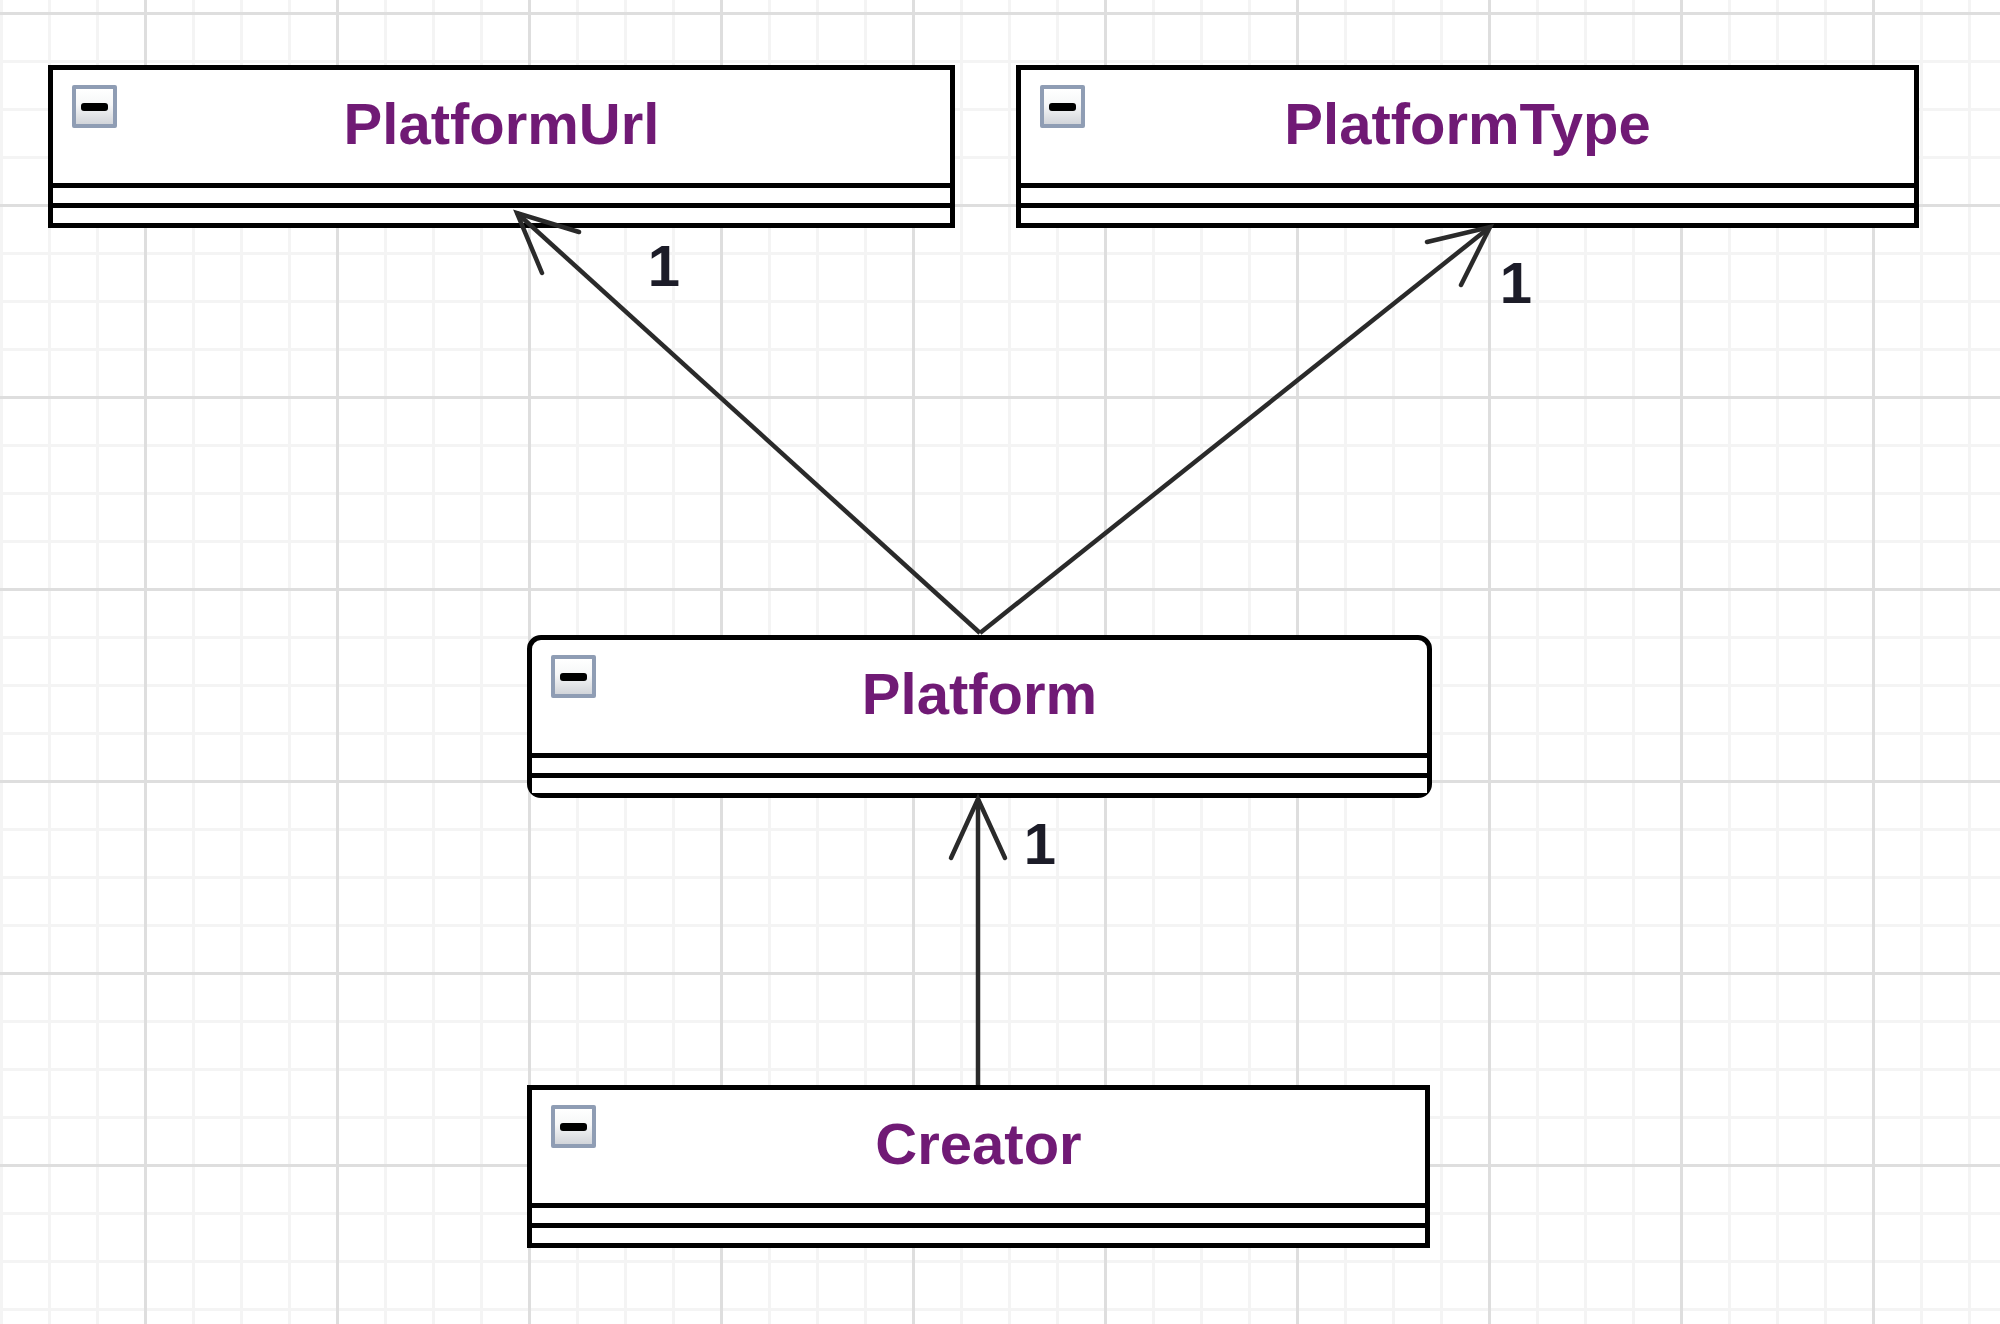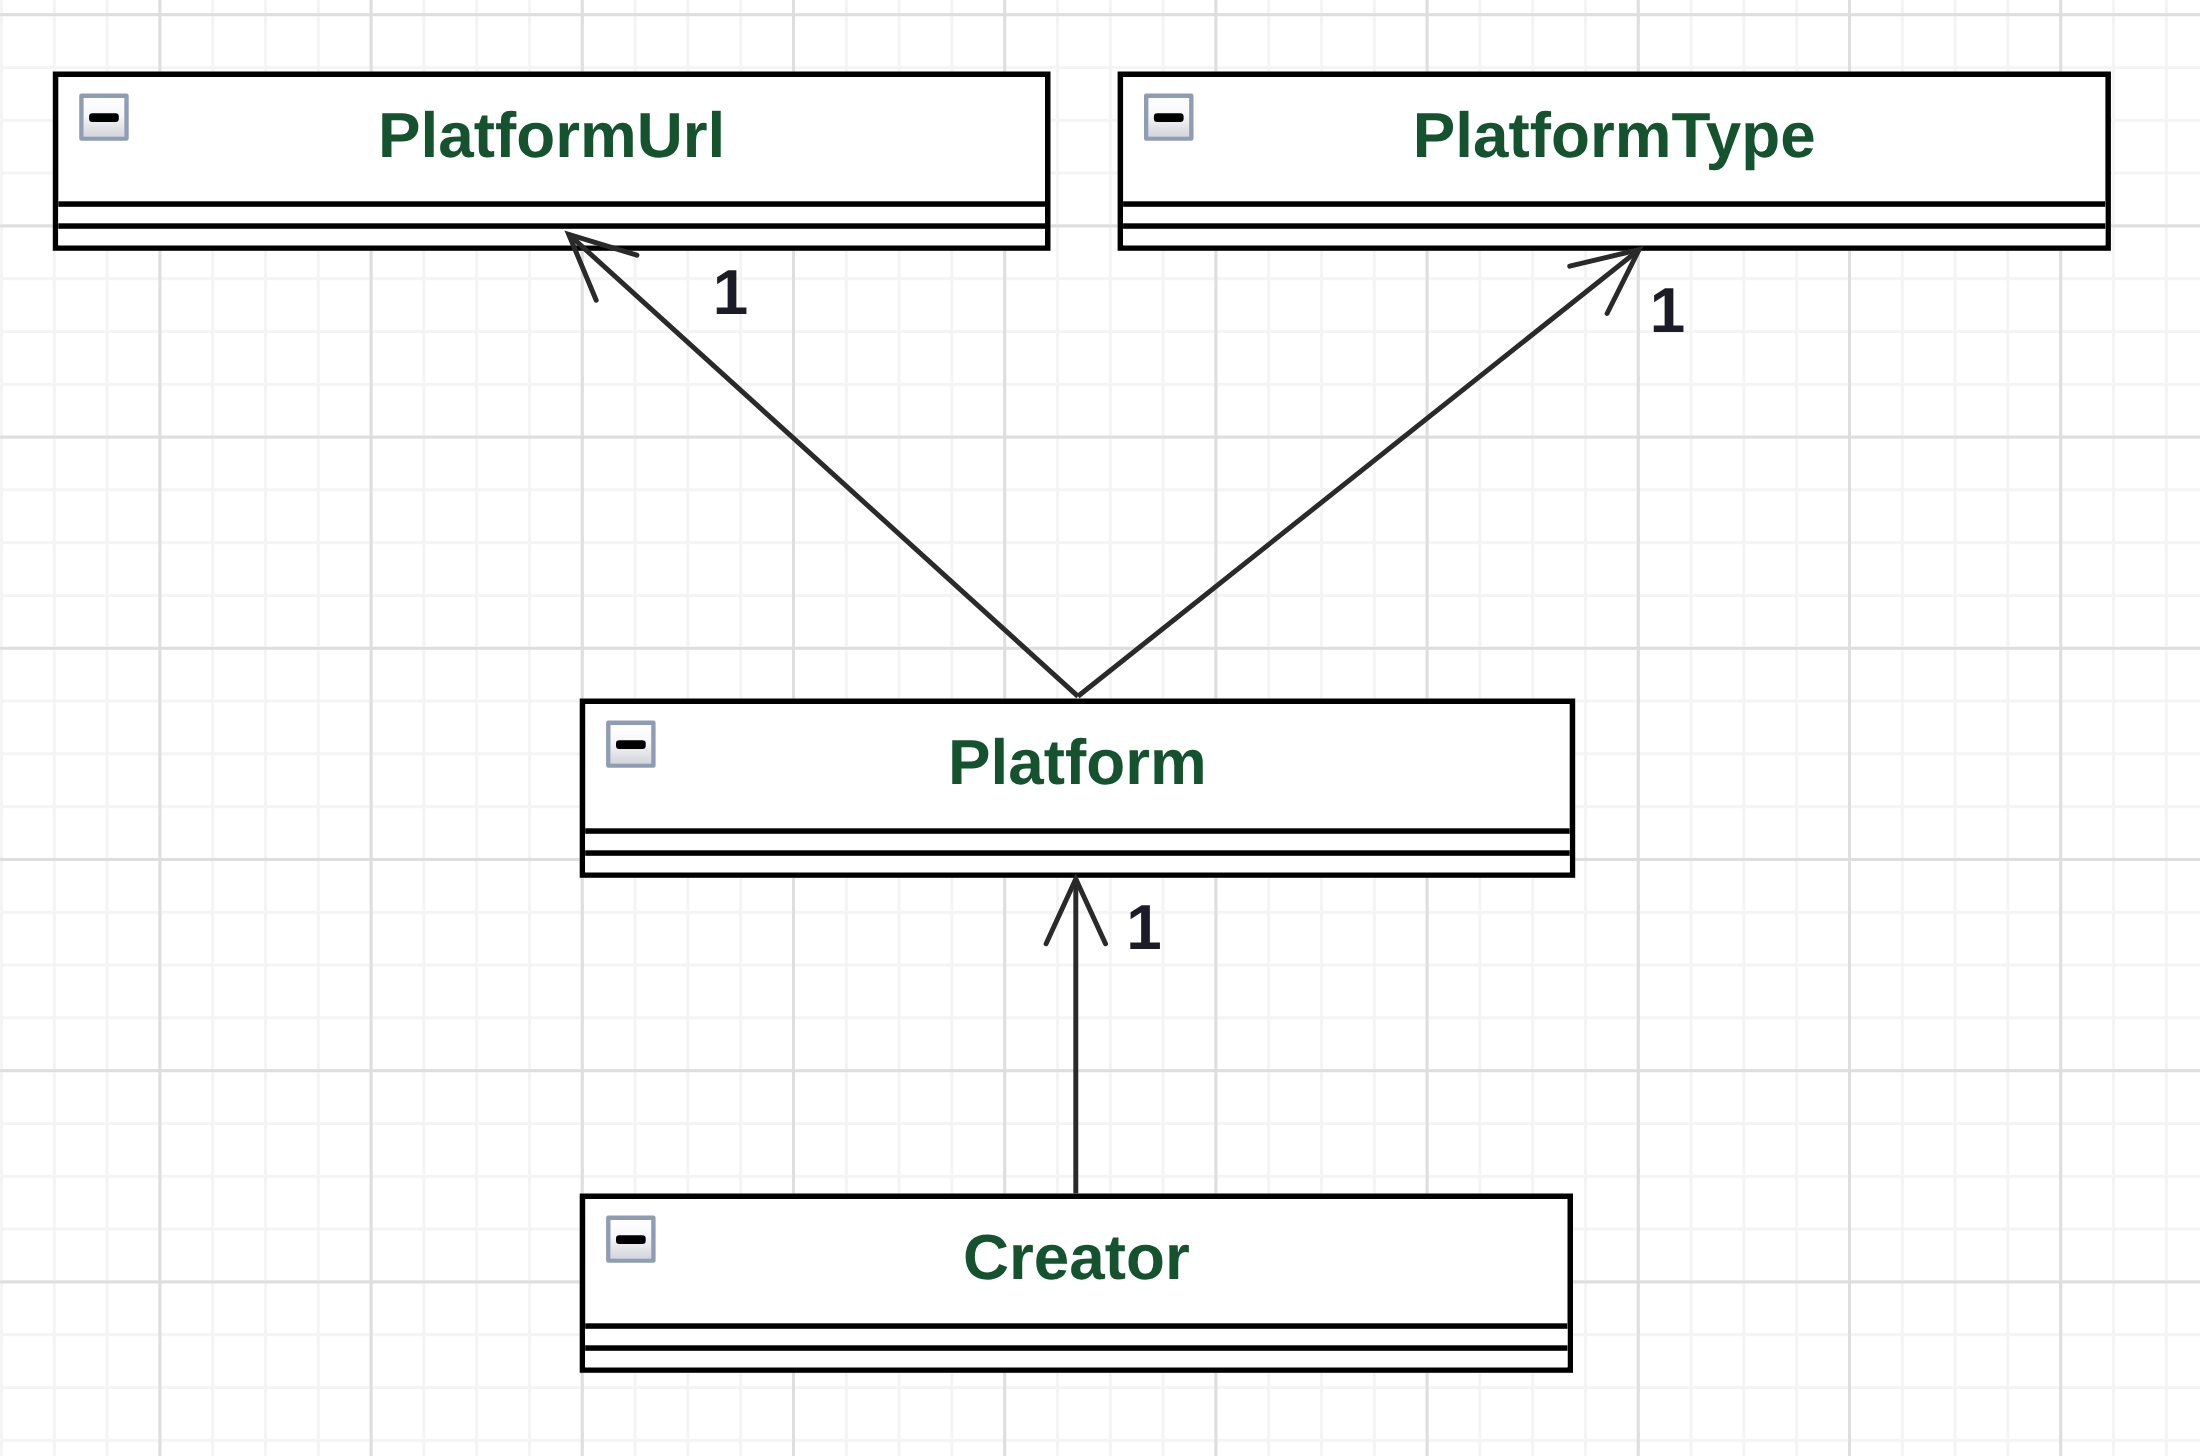--- a/index.html
+++ b/index.html
@@ -39,21 +39,21 @@
     flex: 1 1 auto;
     position: relative;
     display: flex;
     align-items: center;
     justify-content: center;
   }
 
   .class-name {
     font-size: 58px;
     font-weight: bold;
-    color: #14532d;
+    color: #701a75;
     letter-spacing: 0px;
     white-space: nowrap;
     line-height: 1;
     padding-bottom: 6px;
   }
 
   .compartment {
     box-sizing: border-box;
     height: 20px;
     border-top: 5px solid #000000;
@@ -136,21 +136,21 @@
     <div class="title-row">
       <span class="collapse-btn">
         <span class="minus-bar"></span>
       </span>
       <span class="class-name">PlatformType</span>
     </div>
     <div class="compartment"></div>
     <div class="compartment"></div>
   </div>
 
-  <div class="uml-class" style="left:527px; top:635px; width:905px; height:163px;">
+  <div class="uml-class" style="left:527px; top:635px; width:905px; height:163px;border-radius:14px;">
     <div class="title-row">
       <span class="collapse-btn">
         <span class="minus-bar"></span>
       </span>
       <span class="class-name">Platform</span>
     </div>
     <div class="compartment"></div>
     <div class="compartment"></div>
   </div>
 

